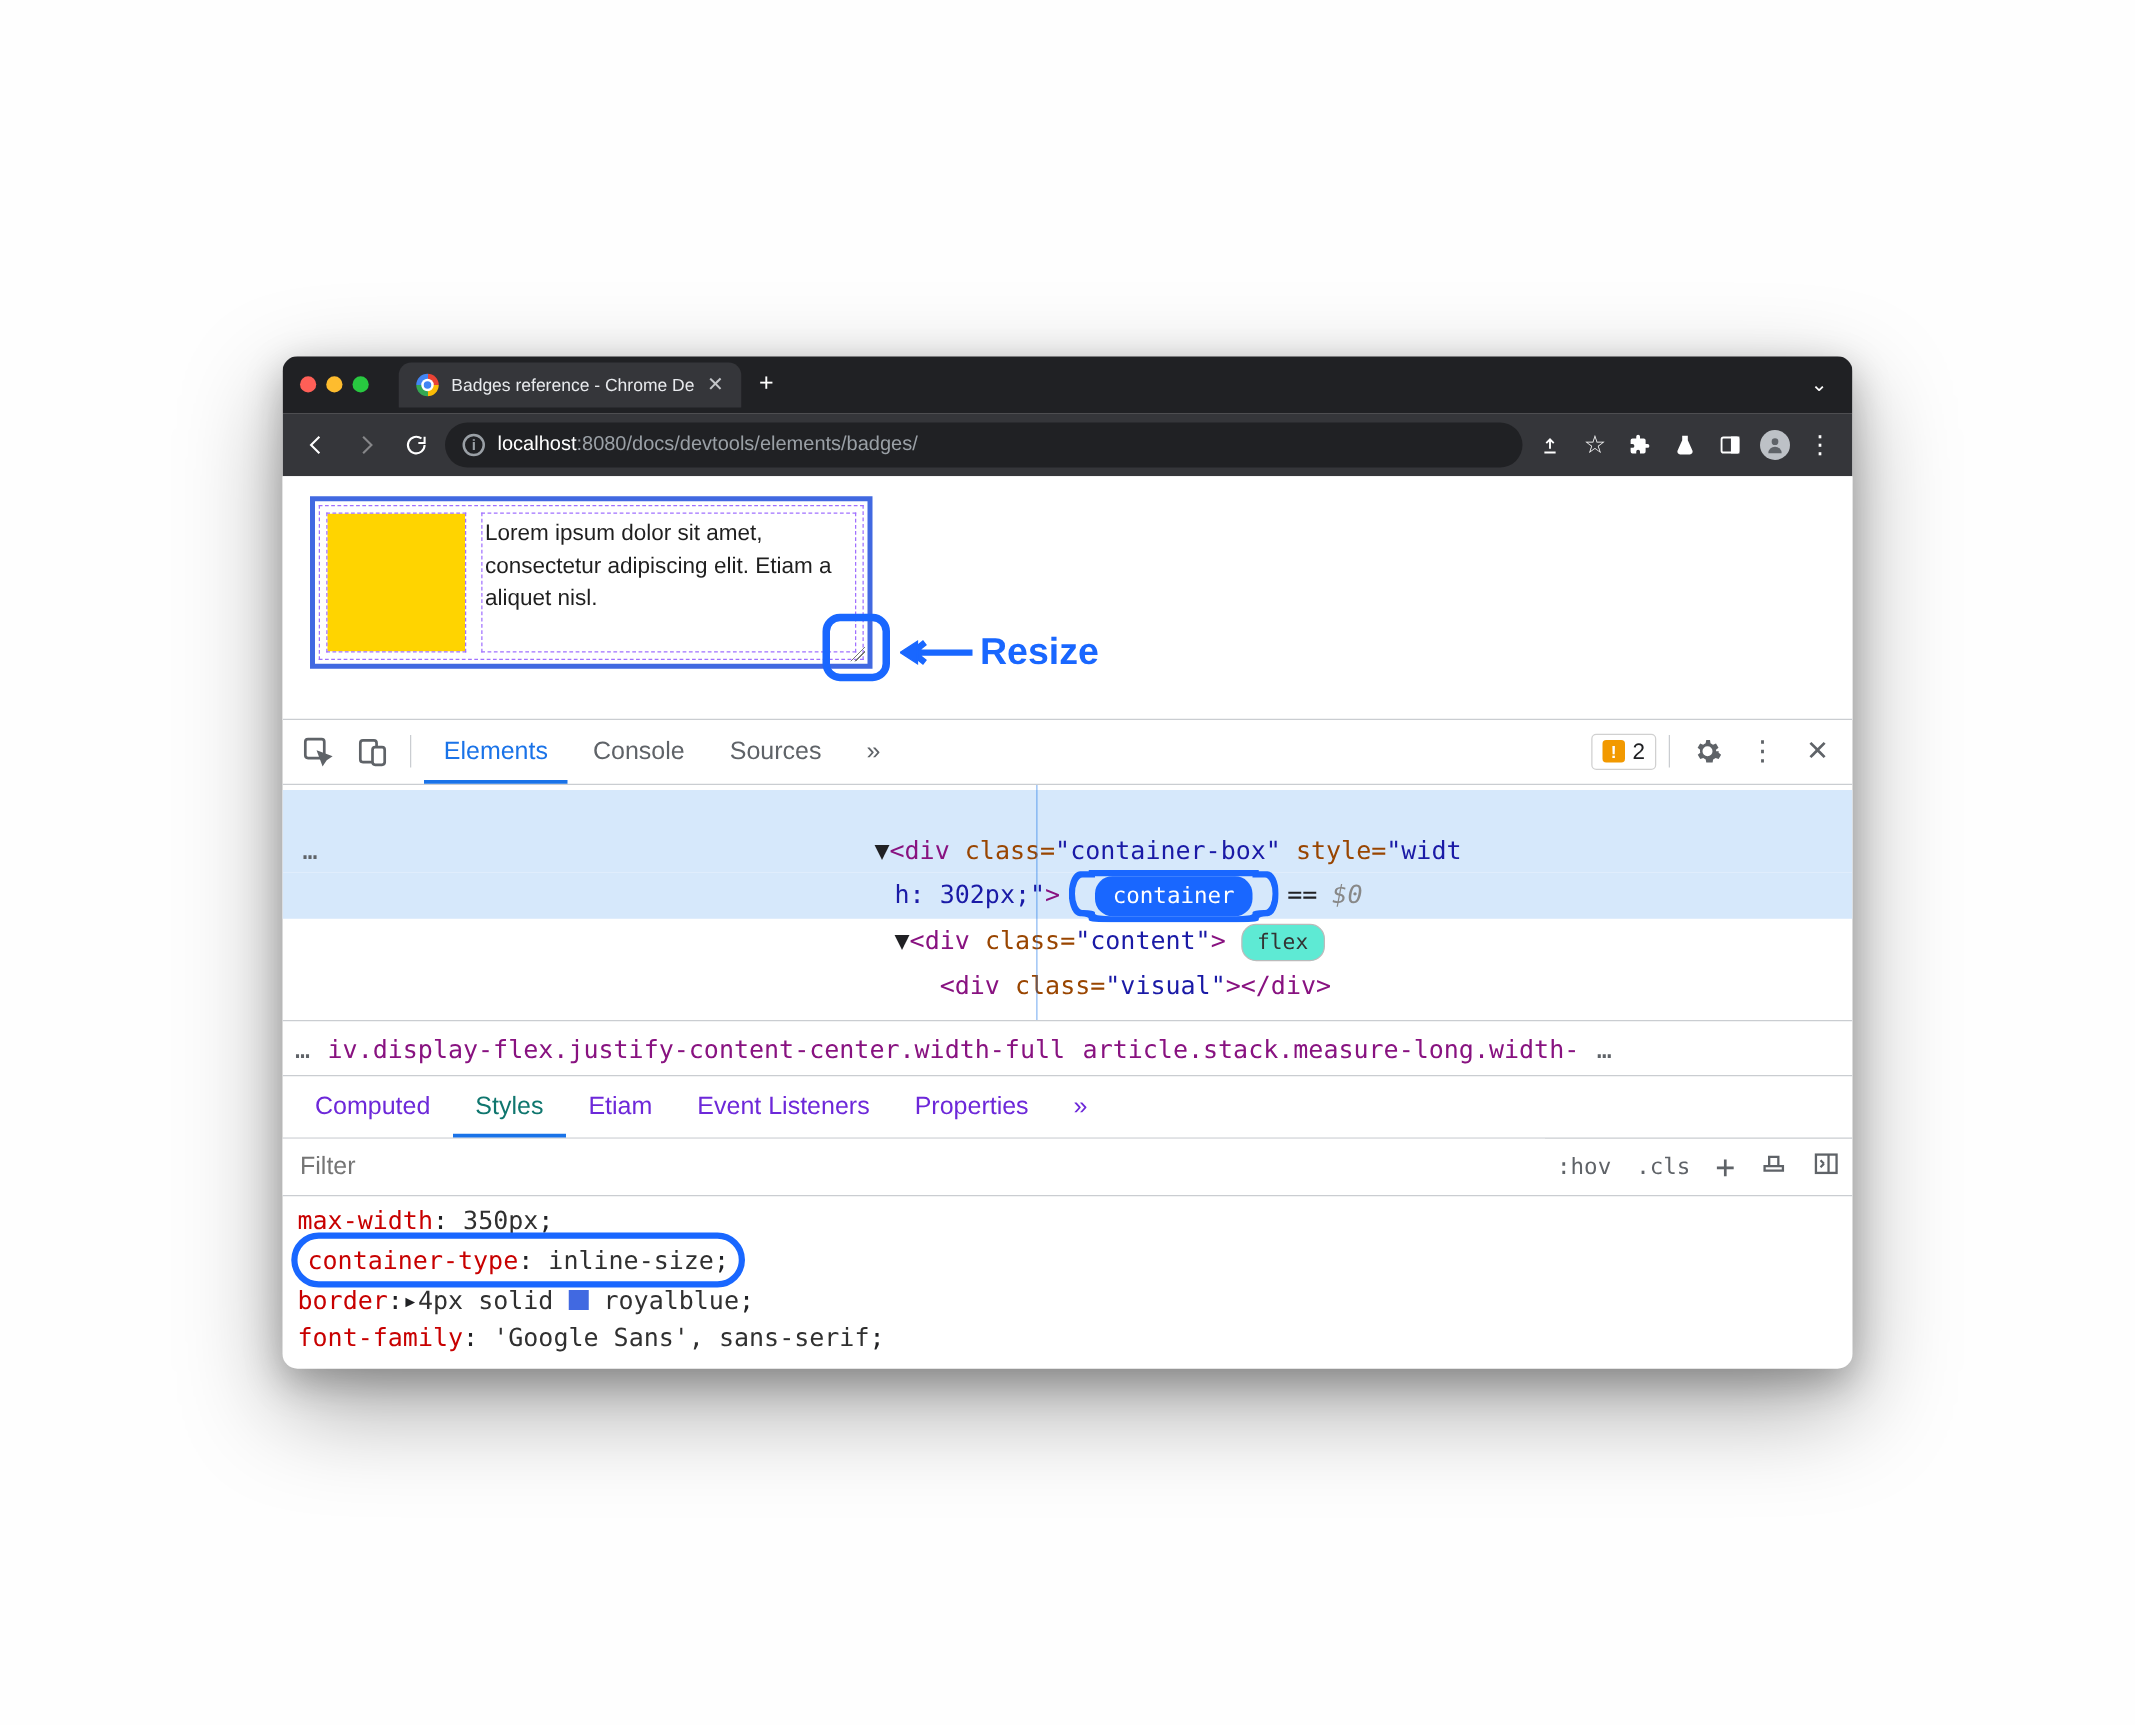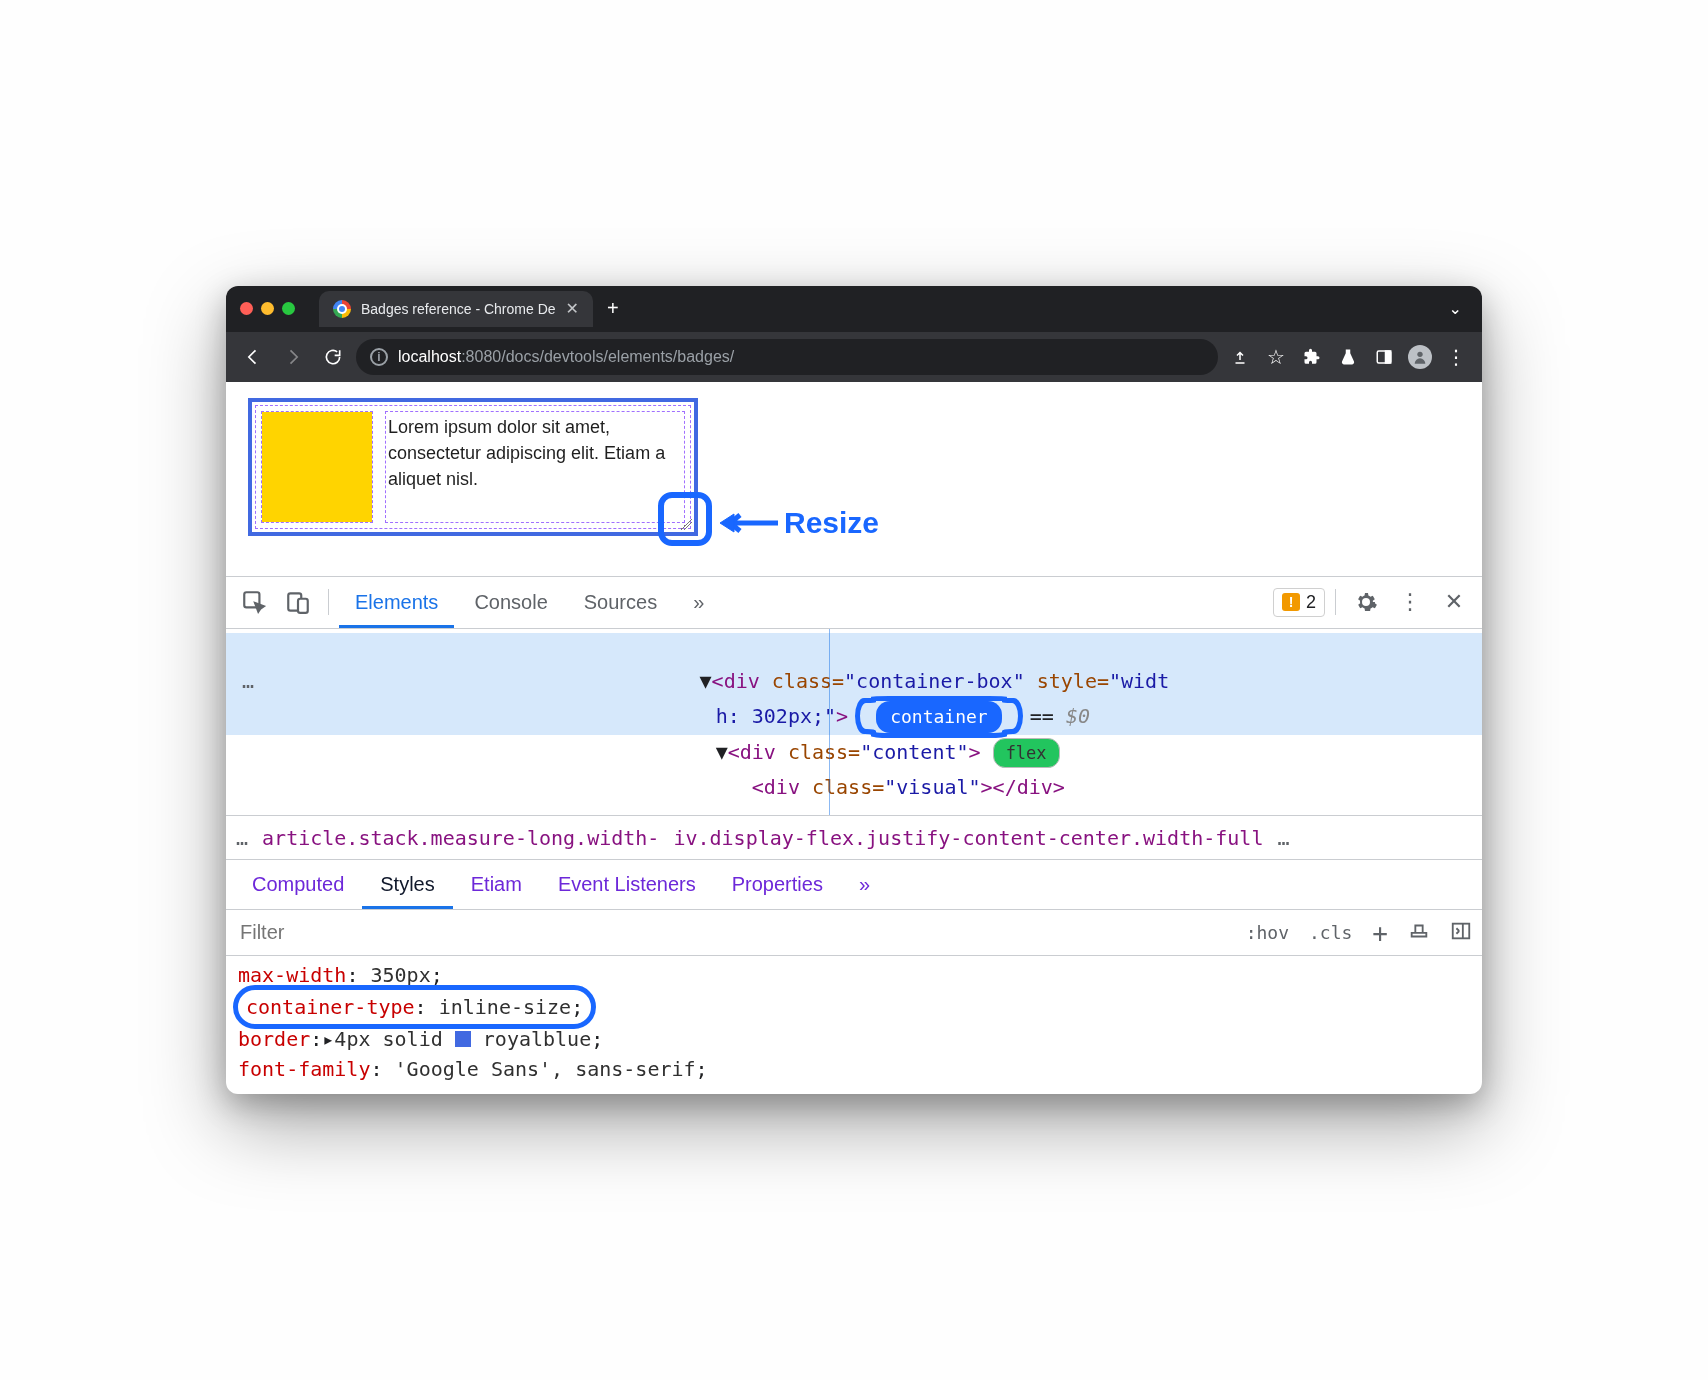--- a/index.html
+++ b/index.html
@@ -111,29 +111,29 @@
   .dom{font-family:var(--mono);font-size:20px;line-height:1.55;padding:4px 0 10px;border-bottom:1px solid var(--devtools-border);position:relative;}
   .dom .sel-row{background:#d6e8fb;}
   .dom .row{padding:2px 0 2px 8px;white-space:pre;}
   .dom .ellipsis{color:#5f6368;padding-left:8px;}
   .tag{color:#881280;}
   .attr{color:#994500;}
   .val{color:#1a1aa6;}
   .center-sep{position:absolute;left:48%;top:0;bottom:0;width:1px;background:var(--highlight);opacity:.5;}
   .gray{color:#888;font-style:italic;}
   .pill{display:inline-flex;align-items:center;background:#1967ff;color:#fff;border-radius:14px;padding:2px 14px;font-family:var(--mono);font-size:18px;}
-  .pill-outline{display:inline-flex;align-items:center;border:1px solid #bbb;background:#22c55e;border-radius:12px;padding:1px 12px;font-size:17px;color:#333;}
+  .pill-outline{display:inline-flex;align-items:center;border:1px solid #bbb;background:#5eead4;border-radius:12px;padding:1px 12px;font-size:17px;color:#333;}
   .hl-ring{outline:5px solid #1967ff;border-radius:14px;padding:1px 16px;}
   
   .crumbs{display:flex;align-items:center;gap:14px;font-family:var(--mono);font-size:20px;color:#881280;height:44px;border-bottom:1px solid var(--devtools-border);padding:0 10px;white-space:nowrap;overflow:hidden;}
   .crumbs .more{color:#5f6368;}
   
   .sub-tabs{display:flex;align-items:center;height:50px;border-bottom:1px solid var(--devtools-border);padding:0 8px;font-size:20px;}
   .sub-tab{padding:0 18px;height:100%;display:flex;align-items:center;color:#6d28d9;cursor:pointer;}
-  .sub-tab.active{color:#0f172a;font-weight:500;box-shadow:inset 0 -3px 0 #1a73e8;}
+  .sub-tab.active{color:#0f766e;font-weight:500;box-shadow:inset 0 -3px 0 #1a73e8;}
   .filter-row{display:flex;align-items:center;height:46px;border-bottom:1px solid var(--devtools-border);}
   .filter-row input{flex:1;border:none;outline:none;font-size:20px;padding:0 14px;height:100%;}
   .fr-btn{padding:0 10px;font-family:var(--mono);font-size:18px;color:#5f6368;}
   .decls{font-family:var(--mono);font-size:20px;padding:4px 12px 10px;line-height:1.5;}
   .decls .p{color:#c80000;}
   .decls .v{color:#303030;}
   .decls .swatch{display:inline-block;width:16px;height:16px;background:var(--royalblue);vertical-align:-1px;}
   .decls .hl{outline:5px solid #1967ff;border-radius:18px;padding:2px 8px;display:inline-block;}
 </style>
 </head>
@@ -268,22 +268,22 @@
       <div class="center-sep"></div>
       <div class="row sel-row">
 <span class="ellipsis">…</span>                                     ▼<span class="tag">&lt;div</span> <span class="attr">class=</span><span class="val">"container-box"</span> <span class="attr">style=</span><span class="val">"widt</span></div>
       <div class="row sel-row">                                        <span class="val">h: 302px;"</span><span class="tag">&gt;</span> <span class="hl-ring"><span class="pill">container</span></span> <span>== </span><span class="gray">$0</span></div>
       <div class="row">                                        ▼<span class="tag">&lt;div</span> <span class="attr">class=</span><span class="val">"content"</span><span class="tag">&gt;</span> <span class="pill-outline">flex</span></div>
       <div class="row">                                           <span class="tag">&lt;div</span> <span class="attr">class=</span><span class="val">"visual"</span><span class="tag">&gt;&lt;/div&gt;</span></div>
     </div>
 
     <div class="crumbs">
       <span class="more">…</span>
+      <span>iv.display-flex.justify-content-center.width-full</span>
       <span>article.stack.measure-long.width-</span>
-      <span>iv.display-flex.justify-content-center.width-full</span>
       <span class="more">…</span>
     </div>
 
     <div class="sub-tabs">
       <div class="sub-tab">Computed</div>
       <div class="sub-tab active">Styles</div>
       <div class="sub-tab">Etiam</div>
       <div class="sub-tab">Event Listeners</div>
       <div class="sub-tab">Properties</div>
       <div class="sub-tab">»</div>

